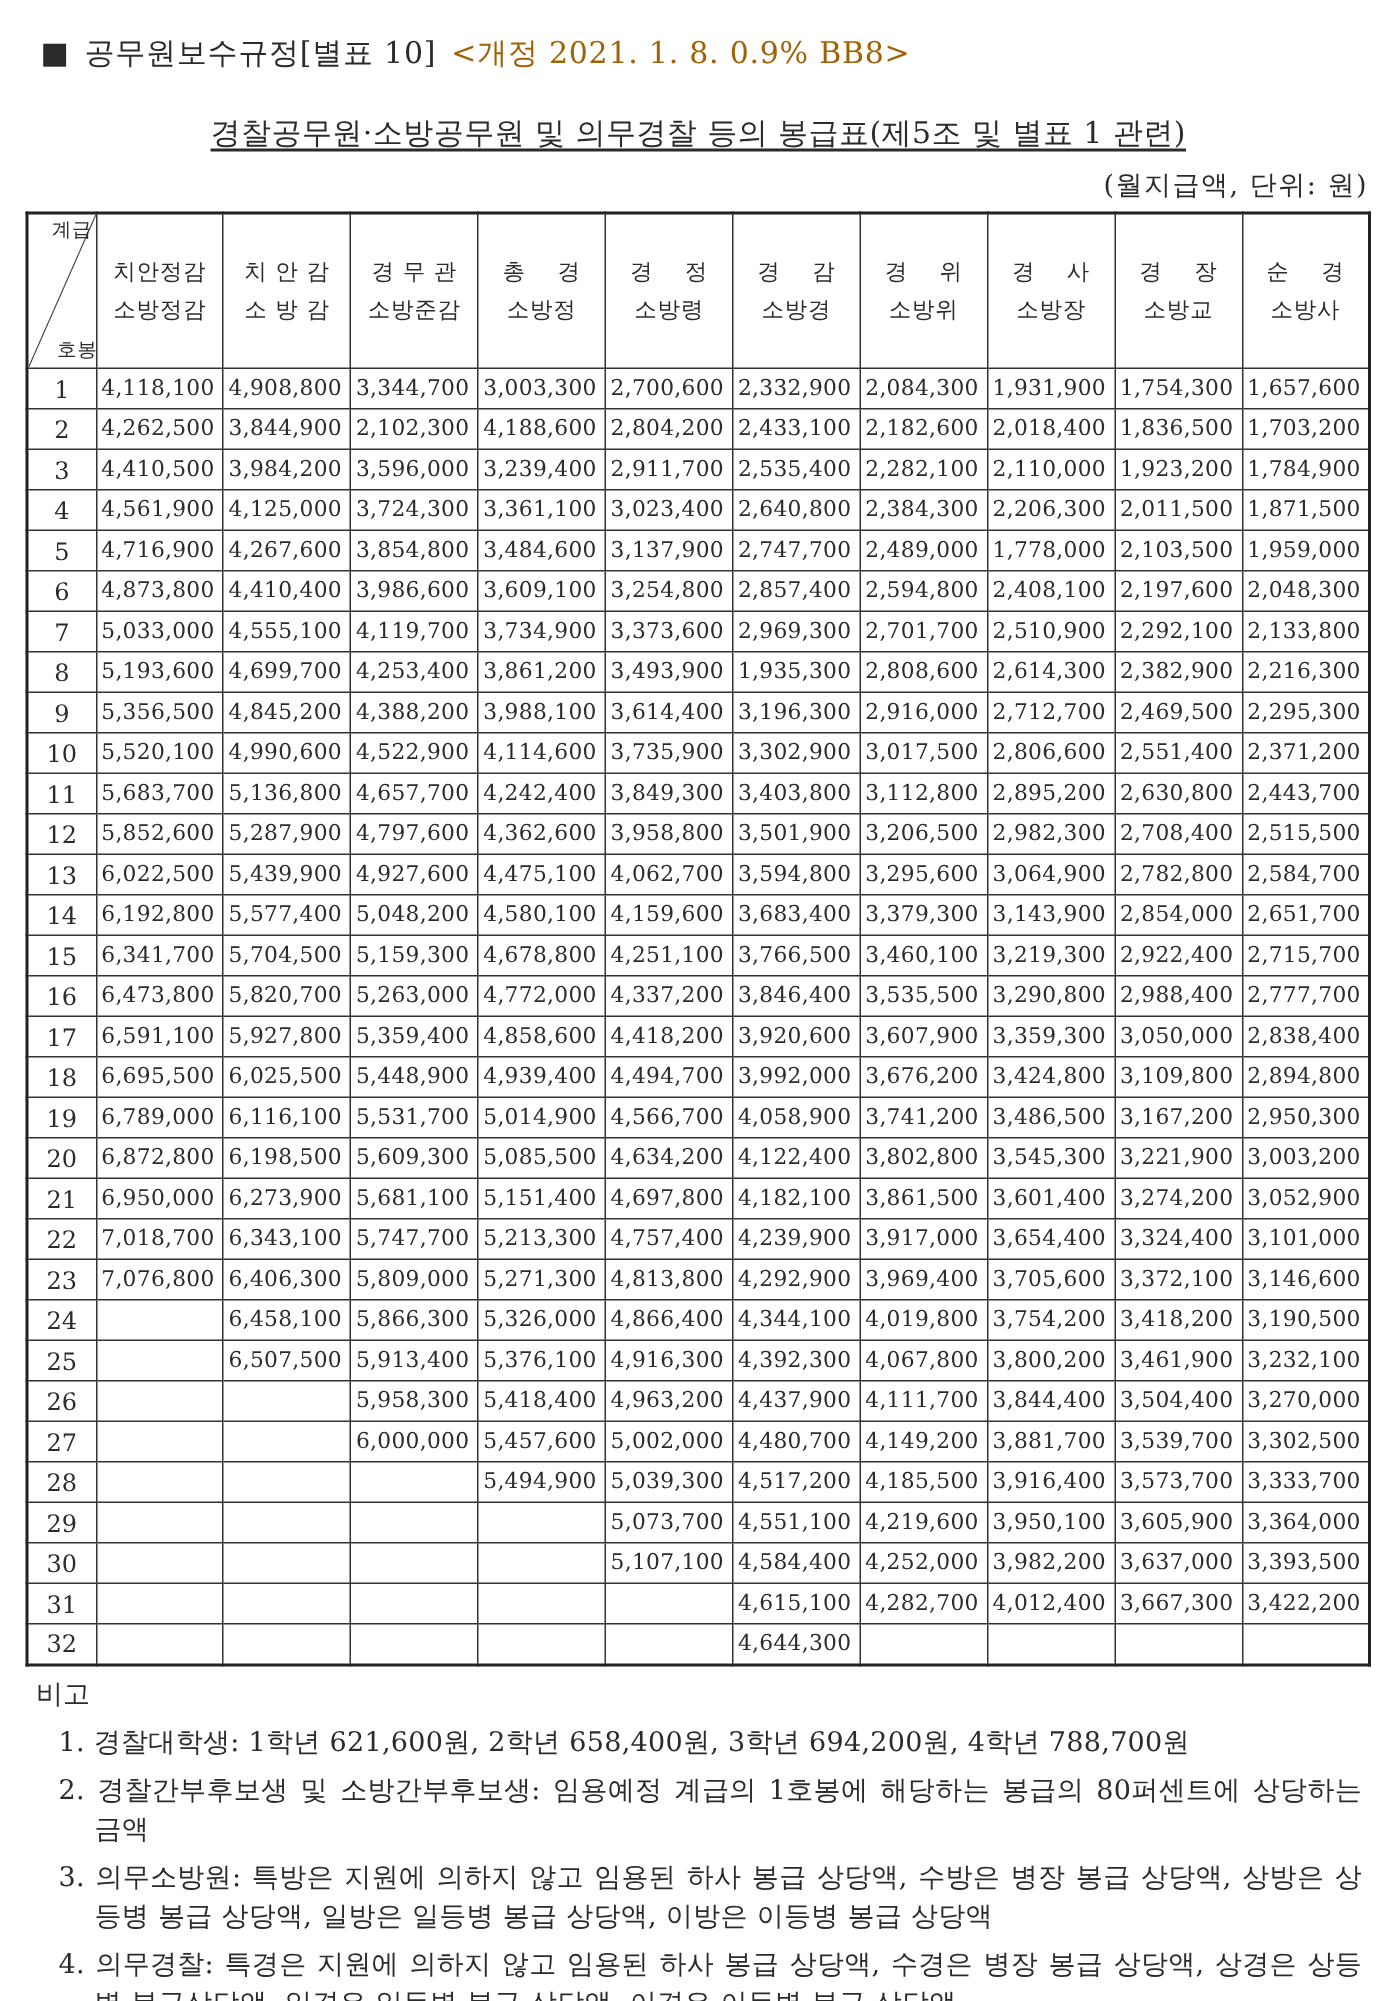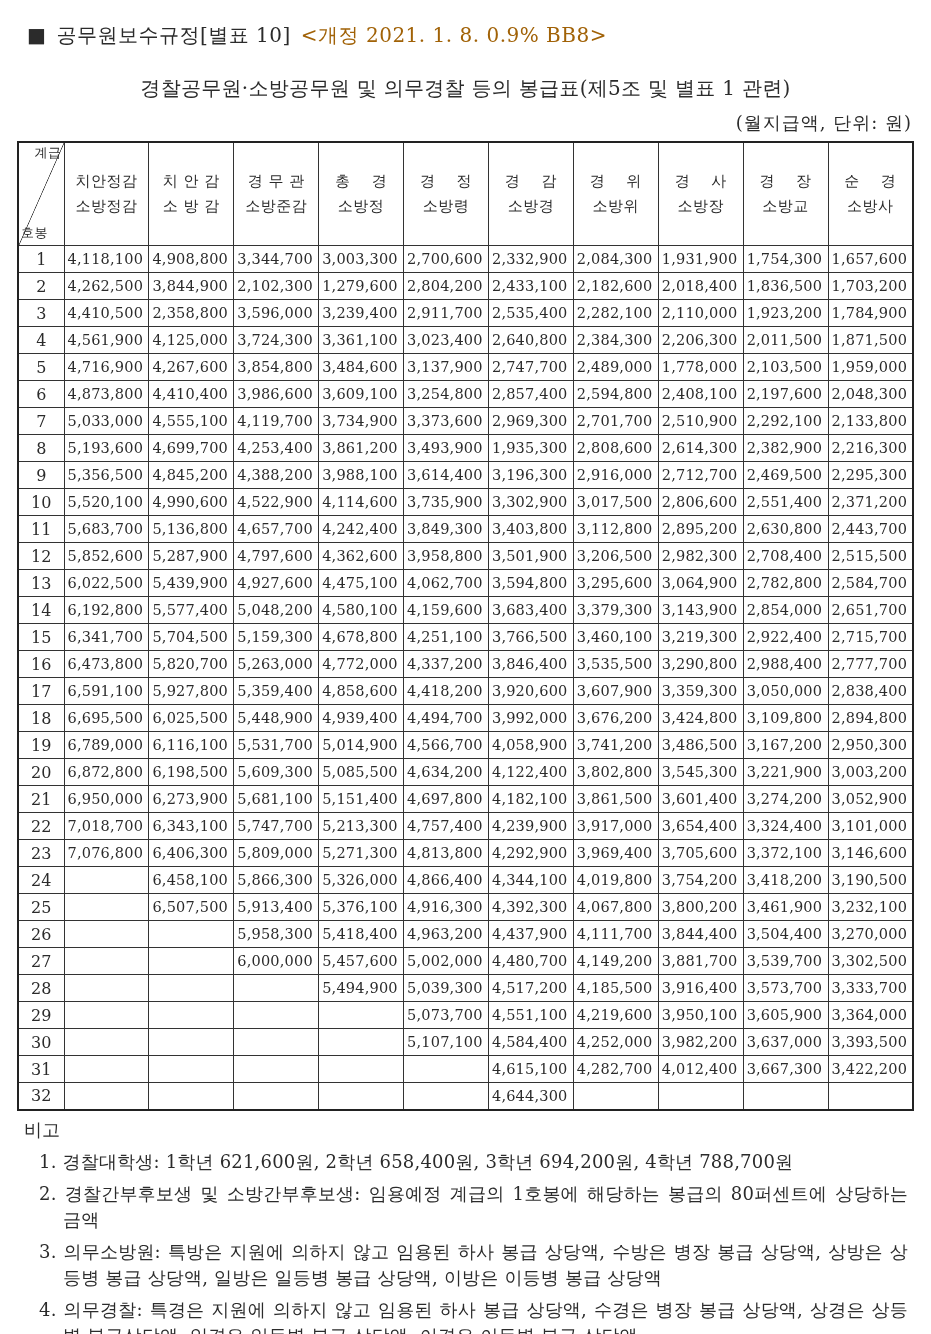--- a/index.html
+++ b/index.html
@@ -22,20 +22,21 @@
   .bullet { margin-right: 10px; }
   .doc-revision { color: #279e92; margin-left: 10px; }
 
   .table-title {
     text-align: center;
     font-size: 20px;
     margin-top: 26px;
     letter-spacing: 0.3px;
   }
   .table-title .underlined {
+    text-decoration: underline;
     text-underline-offset: 4px;
   }
 
   .unit-note {
     text-align: right;
     font-size: 18px;
     margin-top: 9px;
     padding-right: 2px;
     letter-spacing: 1px;
   }
@@ -63,30 +64,30 @@
     font-size: 16px;
     height: 27px;
   }
   td.value-cell {
     font-size: 14.5px;
     padding-left: 3px;
     letter-spacing: 0.2px;
     white-space: nowrap;
     overflow: hidden;
   }
-  th.corner { position: relative; font-family: Liberation Mono, monospace; }
+  th.corner { position: relative; }
   th.corner::before {
     content: "";
     position: absolute;
     inset: 0;
     background: linear-gradient(to bottom right,
       transparent calc(50% - 0.7px), #333 50%, transparent calc(50% + 0.7px));
   }
   .corner-top    { position: absolute; top: 3px; right: 2px; font-size: 13px; line-height: 1.2; }
-  .corner-bottom { position: absolute; bottom: 3px; left: 2px; font-size: 13px; line-height: 1.2; }
+  .corner-bottom { position: absolute; bottom: 3px; left: 19px; font-size: 13px; line-height: 1.2; }
 
   .notes { margin-top: 6px; font-size: 18px; }
   .notes-title { padding-left: 7px; line-height: 1.45; }
   .notes-list { list-style: none; }
   .note-item {
     padding-left: 46px;
     text-indent: -24px;
     padding-right: 6px;
     margin-top: 6px;
     line-height: 1.45;
@@ -163,32 +164,32 @@
           <td class="value-cell">2,084,300</td>
           <td class="value-cell">1,931,900</td>
           <td class="value-cell">1,754,300</td>
           <td class="value-cell">1,657,600</td>
         </tr>
         <tr>
           <td class="grade-cell">2</td>
           <td class="value-cell">4,262,500</td>
           <td class="value-cell">3,844,900</td>
           <td class="value-cell">2,102,300</td>
-          <td class="value-cell">1,279,600</td>
+          <td class="value-cell">4,188,600</td>
           <td class="value-cell">2,804,200</td>
           <td class="value-cell">2,433,100</td>
           <td class="value-cell">2,182,600</td>
           <td class="value-cell">2,018,400</td>
           <td class="value-cell">1,836,500</td>
           <td class="value-cell">1,703,200</td>
         </tr>
         <tr>
           <td class="grade-cell">3</td>
           <td class="value-cell">4,410,500</td>
-          <td class="value-cell">2,358,800</td>
+          <td class="value-cell">3,984,200</td>
           <td class="value-cell">3,596,000</td>
           <td class="value-cell">3,239,400</td>
           <td class="value-cell">2,911,700</td>
           <td class="value-cell">2,535,400</td>
           <td class="value-cell">2,282,100</td>
           <td class="value-cell">2,110,000</td>
           <td class="value-cell">1,923,200</td>
           <td class="value-cell">1,784,900</td>
         </tr>
         <tr>

